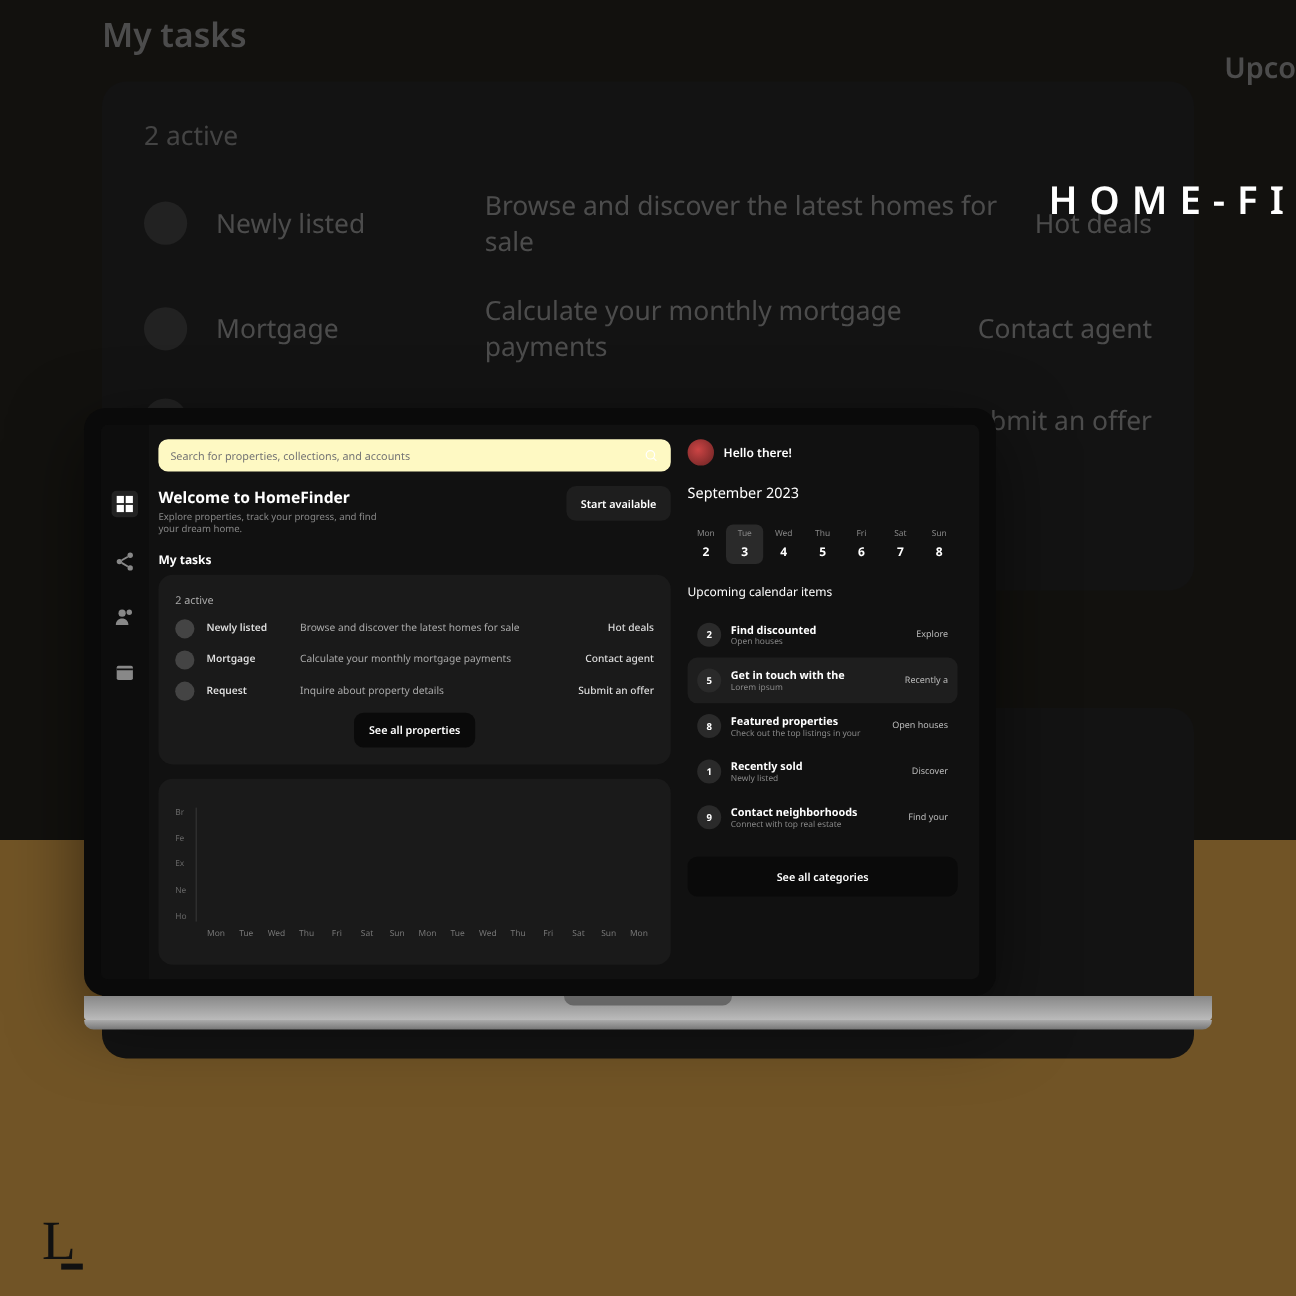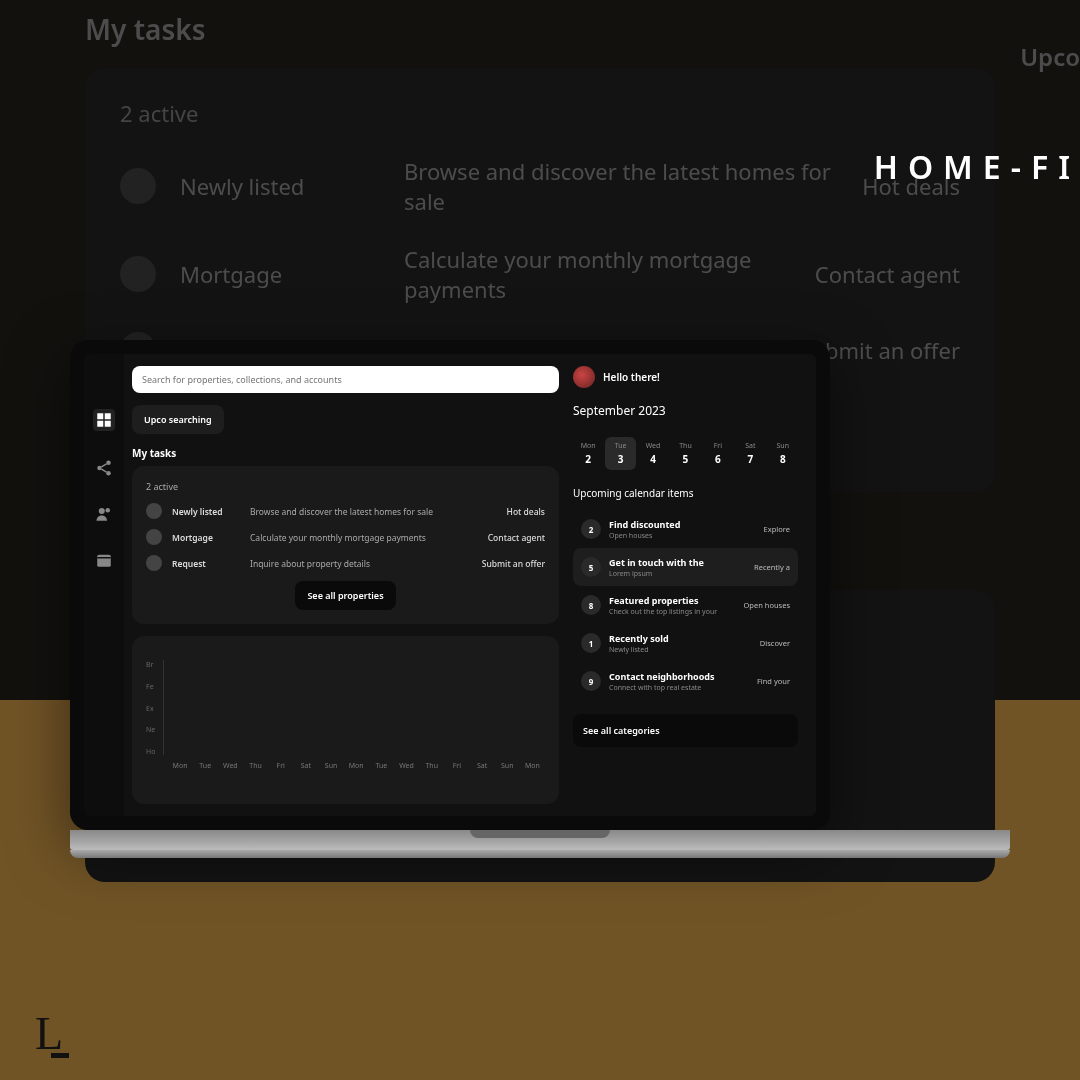--- a/index.html
+++ b/index.html
@@ -25,21 +25,21 @@
 .laptop{position:absolute;top:340px;left:50%;transform:translateX(-50%);z-index:10}
 .screen-bezel{width:760px;height:490px;background:#0a0a0a;border-radius:18px;padding:14px;box-shadow:0 20px 60px rgba(0,0,0,.5)}
 .screen{width:100%;height:100%;background:#111;border-radius:6px;overflow:hidden;display:flex}
 .sidebar{width:40px;background:#0d0d0d;display:flex;flex-direction:column;align-items:center;padding-top:55px;gap:28px}
 .sb-icon{width:18px;height:18px;fill:#888}
 .sb-icon.active{fill:#fff;background:#222;padding:2px;border-radius:4px;width:22px;height:22px}
 .main{flex:1;display:flex;gap:14px;padding:12px 18px 12px 8px;color:#fff;font-size:10px}
 .left{flex:1.1;display:flex;flex-direction:column;gap:12px}
 .right{width:225px;display:flex;flex-direction:column;gap:10px}
 .topbar{display:flex;align-items:center;gap:10px}
-.search{flex:1;display:flex;align-items:center;background:#ffffff;border-radius:8px;padding:7px 10px}
+.search{flex:1;display:flex;align-items:center;background:#fef9c3;border-radius:8px;padding:7px 10px}
 .search input{flex:1;background:none;border:none;color:#888;font-size:9px;outline:none}
 .search-icon{width:12px;height:12px;fill:#fff}
 .user{display:flex;align-items:center;gap:8px}
 .avatar{width:22px;height:22px;border-radius:50%;background:radial-gradient(circle at 40% 40%,#c44,#622)}
 .user-name{font-size:10px;font-weight:600}
 .welcome{display:flex;justify-content:space-between;align-items:flex-start;gap:10px}
 .welcome h2{font-size:13px;font-weight:700;margin-bottom:3px}
 .welcome p{font-size:8px;color:#888;max-width:200px;line-height:1.3}
 .btn{background:#1e1e1e;border:none;color:#fff;padding:8px 12px;border-radius:8px;font-size:9px;font-weight:600;white-space:nowrap;cursor:pointer}
 .section-title{font-size:10px;font-weight:700;margin-bottom:6px}
@@ -69,21 +69,21 @@
 .cal-dow{font-size:7px;color:#888;margin-bottom:2px}
 .cal-num{font-size:10px;font-weight:700}
 .upcoming-title{font-size:10px;font-weight:400;margin-top:6px}
 .up-item{display:flex;align-items:center;gap:8px;padding:8px;border-radius:8px}
 .up-item.sel{background:#1e1e1e}
 .up-badge{width:20px;height:20px;border-radius:50%;background:#2a2a2a;display:flex;align-items:center;justify-content:center;font-size:8px;font-weight:700;flex-shrink:0}
 .up-text{flex:1;min-width:0}
 .up-title{font-size:9px;font-weight:700;white-space:nowrap;overflow:hidden;text-overflow:ellipsis}
 .up-sub{font-size:7px;color:#888;white-space:nowrap;overflow:hidden;text-overflow:ellipsis}
 .up-action{font-size:7.5px;color:#bbb;white-space:nowrap}
-.see-cat{background:#0a0a0a;border-radius:8px;padding:10px;font-size:9px;font-weight:600;margin-top:4px}
+.see-cat{background:#0a0a0a;border-radius:8px;text-align:center;padding:10px;font-size:9px;font-weight:600;margin-top:4px}
 .hinge{width:940px;height:20px;background:linear-gradient(#888,#bbb);margin:0 auto;border-radius:0 0 3px 3px;position:relative}
 .hinge::before{content:"";position:absolute;top:0;left:50%;transform:translateX(-50%);width:140px;height:8px;background:#666;border-radius:0 0 8px 8px}
 .base{width:940px;height:8px;background:linear-gradient(#aaa,#777);margin:0 auto;border-radius:0 0 60px 60px}
 .logo{position:absolute;bottom:20px;left:35px;font-size:46px;font-weight:300;color:#111;font-family:Georgia,serif;z-index:20}
 .logo::after{content:"";position:absolute;bottom:2px;right:-6px;width:18px;height:5px;background:#111}
 </style>
 </head>
 <body>
 
 <div class="bg-top"></div>
@@ -171,21 +171,25 @@
             <div class="search">
               <input placeholder="Search for properties, collections, and accounts" style="">
               <svg class="search-icon" viewBox="0 0 24 24">
                   <circle cx="10" cy="10" r="7" fill="none" stroke="#fff" stroke-width="2"></circle>
                   <path d="M15 15l5 5" stroke="#fff" stroke-width="2"></path>
                 </svg>
             </div>
           </div>
 
           <div class="welcome">
-            <button class="btn">Upco searching</button>
+            <div>
+              <h2>Welcome to HomeFinder</h2>
+              <p>Explore properties, track your progress, and find your dream home.</p>
+            </div>
+            <button class="btn">Start available</button>
           </div>
 
           <div>
             <div class="section-title">My tasks</div>
             <div class="tasks-card">
               <div class="tasks-sub">2 active</div>
               <div id="task-rows">
                   <div class="task-row">
     <div class="task-av"></div>
     <div class="task-label">Newly listed</div>

